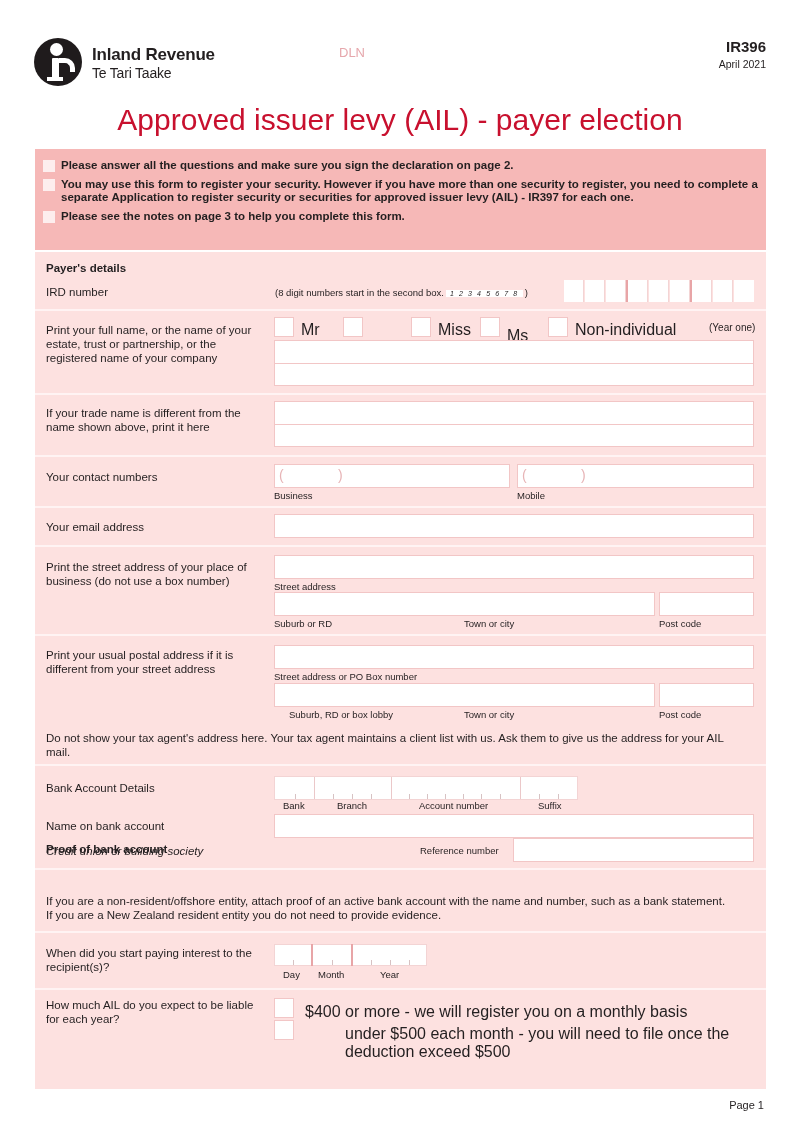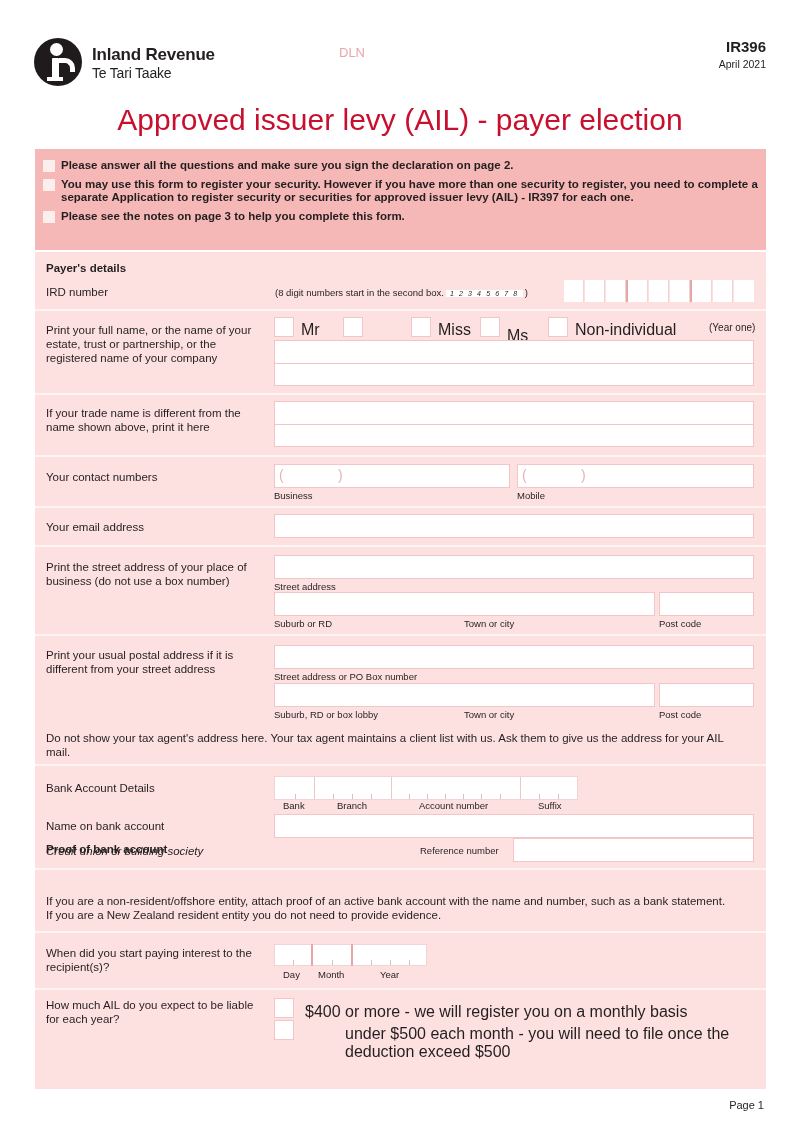--- a/index.html
+++ b/index.html
@@ -157,21 +157,21 @@
 <div class="box" style="left:659px; top:592px; width:95px; height:24px;"></div>
 <div class="small" style="left:274px; top:618px;">Suburb or RD</div>
 <div class="small" style="left:464px; top:618px;">Town or city</div>
 <div class="small" style="left:659px; top:618px;">Post code</div>
 
 <div class="label" style="top:648px; width:220px;"><span>Print your usual </span><b>postal address</b><span> if it is different from your street address</span></div>
 <div class="box" style="left:274px; top:645px; width:480px; height:24px;"></div>
 <div class="small" style="left:274px; top:671px;">Street address or PO Box number</div>
 <div class="box" style="left:274px; top:683px; width:381px; height:24px;"></div>
 <div class="box" style="left:659px; top:683px; width:95px; height:24px;"></div>
-<div class="small" style="left:274px; top:709px;">Suburb, RD or box lobby</div>
+<div class="small" style="left:289px; top:709px;">Suburb, RD or box lobby</div>
 <div class="small" style="left:464px; top:709px;">Town or city</div>
 <div class="small" style="left:659px; top:709px;">Post code</div>
 
 <div class="label" style="top:731px; width:700px;"><b>Do not show your tax agent's address here.</b><span> Your tax agent maintains a client list with us. Ask them to give us the address for your AIL mail.</span></div>
 
 <div class="label" style="top:781px;">Bank Account Details</div>
 <div class="box" style="left:274px; top:776px; width:304px; height:24px; border-color:#f3d4d4;">
   <div class="seg-divider" style="left:39px;"></div>
   <div class="seg-divider" style="left:116px;"></div>
   <div class="seg-divider" style="left:245px;"></div>

